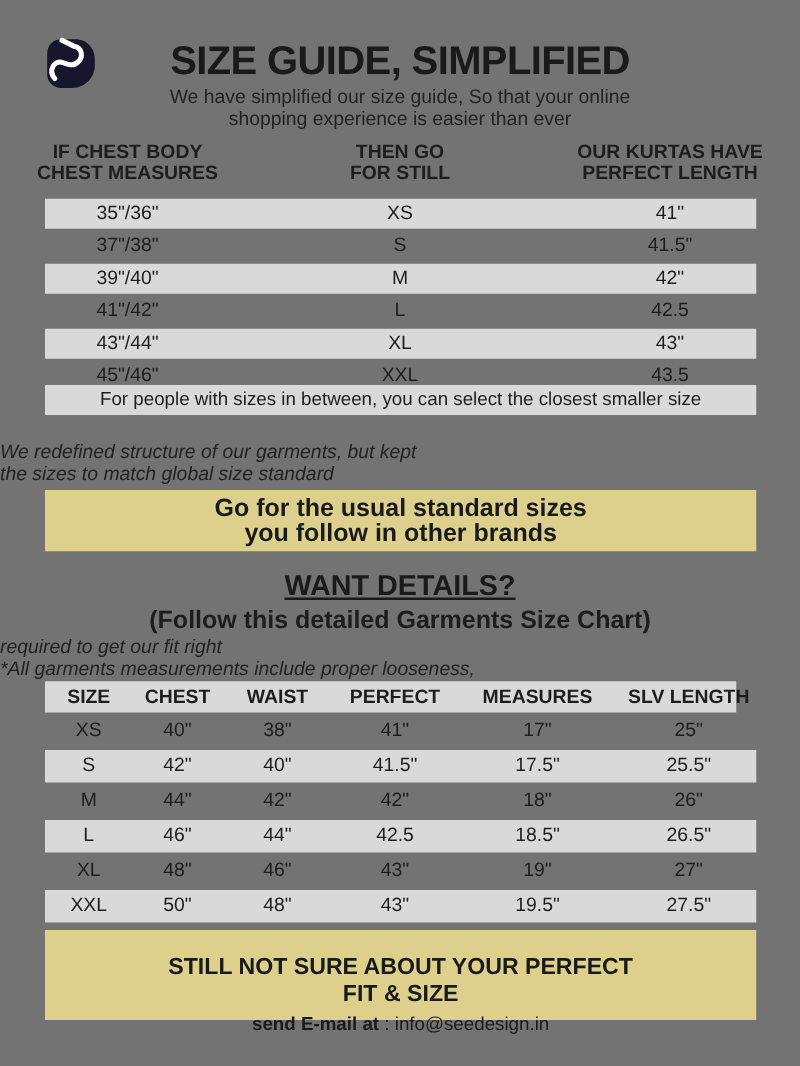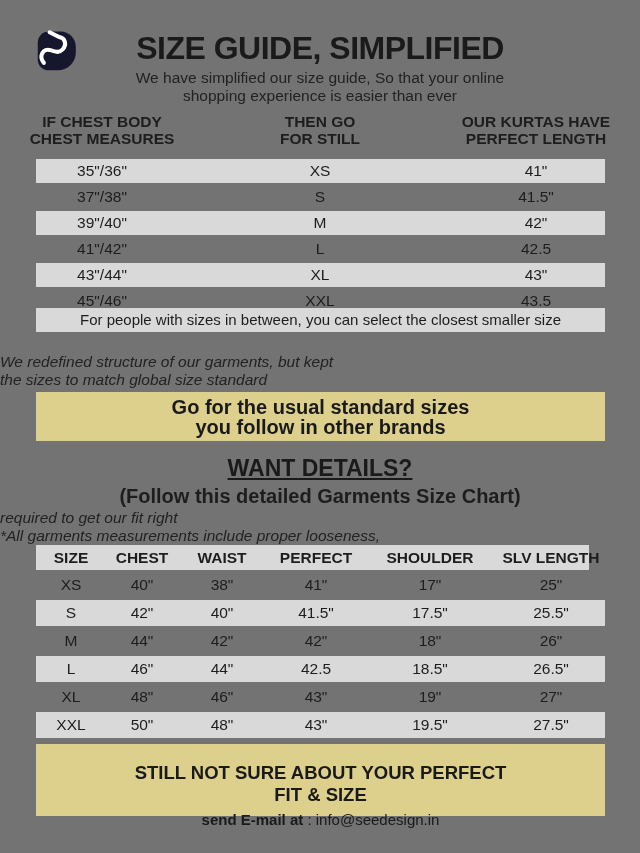--- a/index.html
+++ b/index.html
@@ -135,21 +135,21 @@
   <div class="para" style="top:509px">
     <div>required to get our fit right</div>
     <div>*All garments measurements include proper looseness,</div>
   </div>
 
   <div class="t2-headband">
     <span class="g1">SIZE</span>
     <span class="g2">CHEST</span>
     <span class="g3">WAIST</span>
     <span class="g4">PERFECT</span>
-    <span class="g5">SHOULDER</span>
+    <span class="g5">MEASURES</span>
     <span class="g6">SLV LENGTH</span>
   </div>
 
   <div class="band2" style="top:572px">
     <span class="g1">XS</span>
     <span class="g2">40"</span>
     <span class="g3">38"</span>
     <span class="g4">41"</span>
     <span class="g5">17"</span>
     <span class="g6">25"</span>

